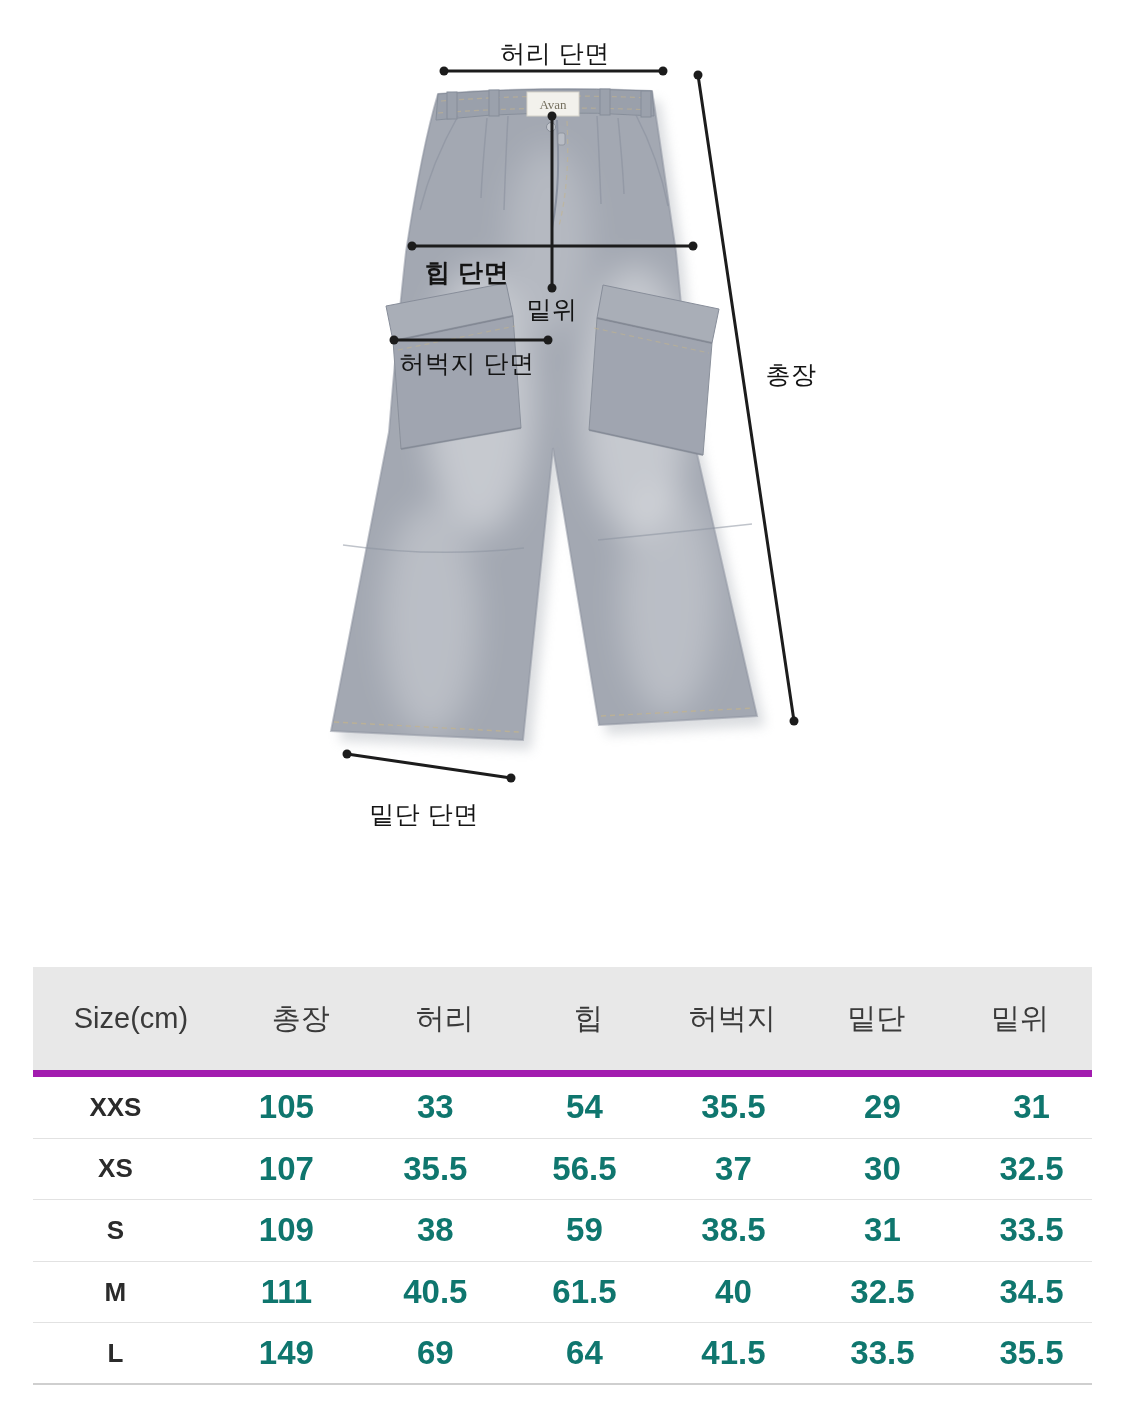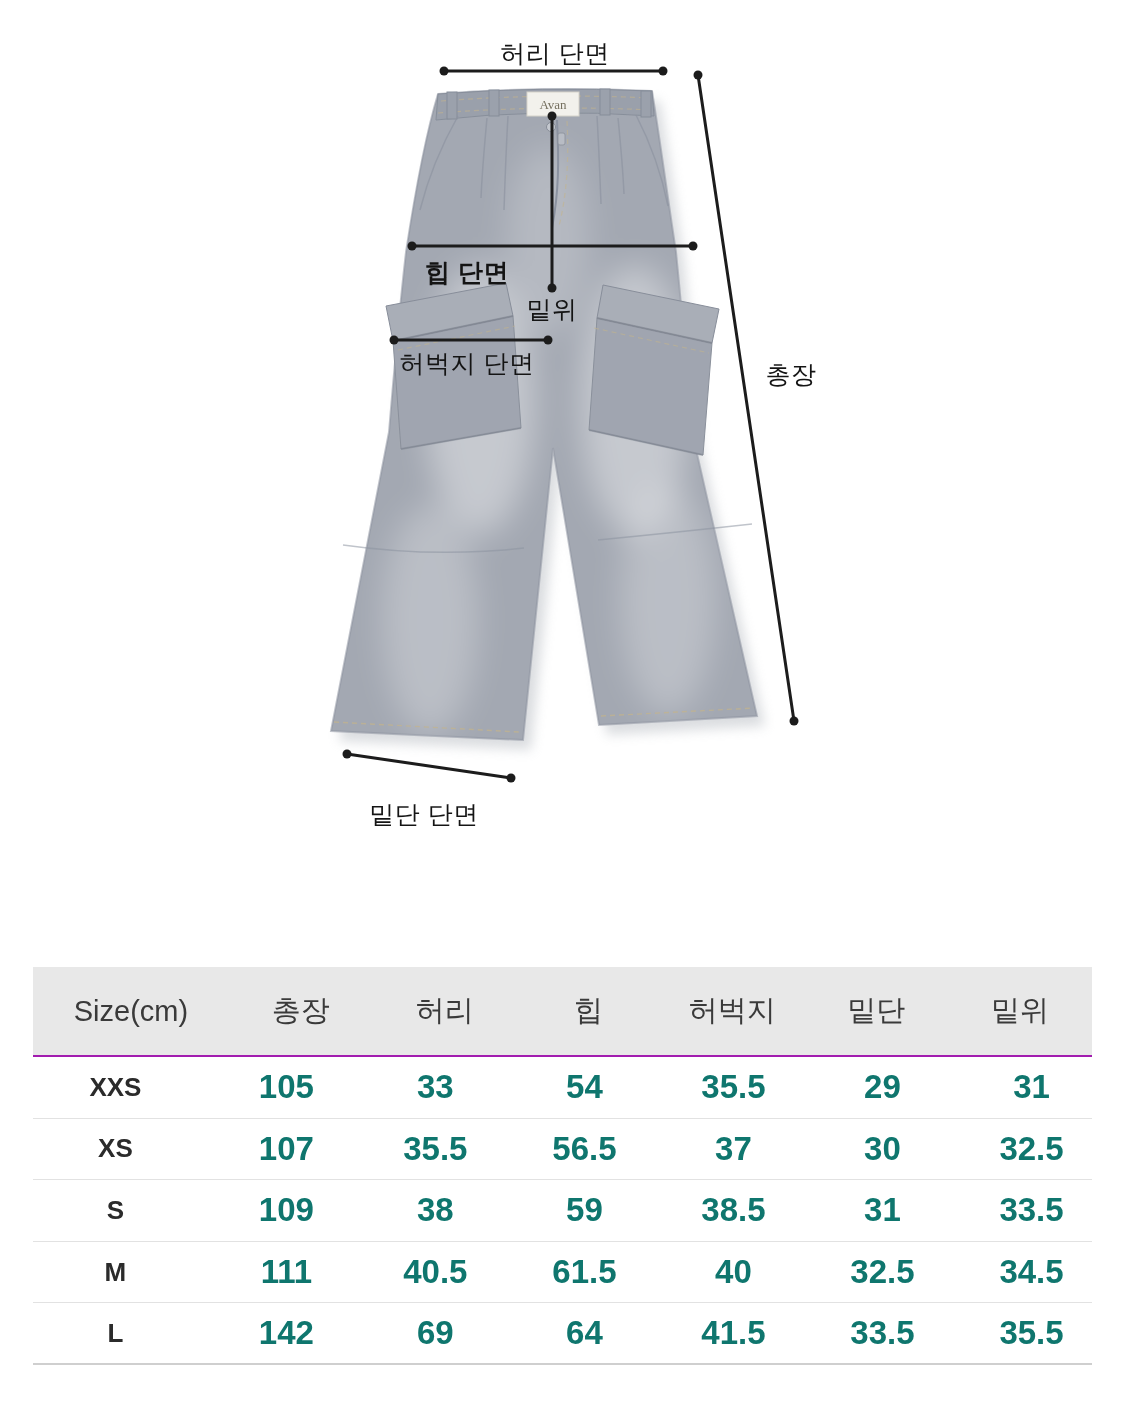--- a/index.html
+++ b/index.html
@@ -10,21 +10,21 @@
   
   .diagram{position:absolute;left:0;top:0;width:1125px;height:870px;}
   .diagram svg{position:absolute;left:0;top:0;}
   .measure-label{
     position:absolute;transform:translate(-50%,-50%);
     font-size:25px;font-weight:500;color:#141414;white-space:nowrap;letter-spacing:0.5px;
   }
   
   .size-table{position:absolute;left:33px;top:967px;width:1059px;}
   .trow{display:flex;align-items:center;width:100%;box-sizing:border-box;}
-  .thead{height:90px;background:#e8e8e8;border-bottom:2px solid #a21caf;}
+  .thead{height:110px;background:#e8e8e8;border-bottom:7px solid #a21caf;}
   .tbody-row{height:61.6px;border-bottom:1px solid #e2e2e2;gap:28px;}
   .tbody-row:last-child{border-bottom:2px solid #cfcfcf;}
   .cell{text-align:center;}
   .c0{width:18.5%;}
   .c{width:13.5833%;}
   .thead .cell{font-size:29px;font-weight:500;color:#3a3a3a;}
   .size-cell{font-size:26px;font-weight:700;color:#2b2b2b;}
   .val-cell{font-size:33px;font-weight:700;color:#0f766e;}
 </style>
 </head>
@@ -220,21 +220,21 @@
       <div class="cell c val-cell">111</div>
       <div class="cell c val-cell">40.5</div>
       <div class="cell c val-cell">61.5</div>
       <div class="cell c val-cell">40</div>
       <div class="cell c val-cell">32.5</div>
       <div class="cell c val-cell">34.5</div>
     </div>
 
     <div class="trow tbody-row">
       <div class="cell c0 size-cell">L</div>
-      <div class="cell c val-cell">142</div>
+      <div class="cell c val-cell">149</div>
       <div class="cell c val-cell">69</div>
       <div class="cell c val-cell">64</div>
       <div class="cell c val-cell">41.5</div>
       <div class="cell c val-cell">33.5</div>
       <div class="cell c val-cell">35.5</div>
     </div>
   </div>
 
 </div>
 

